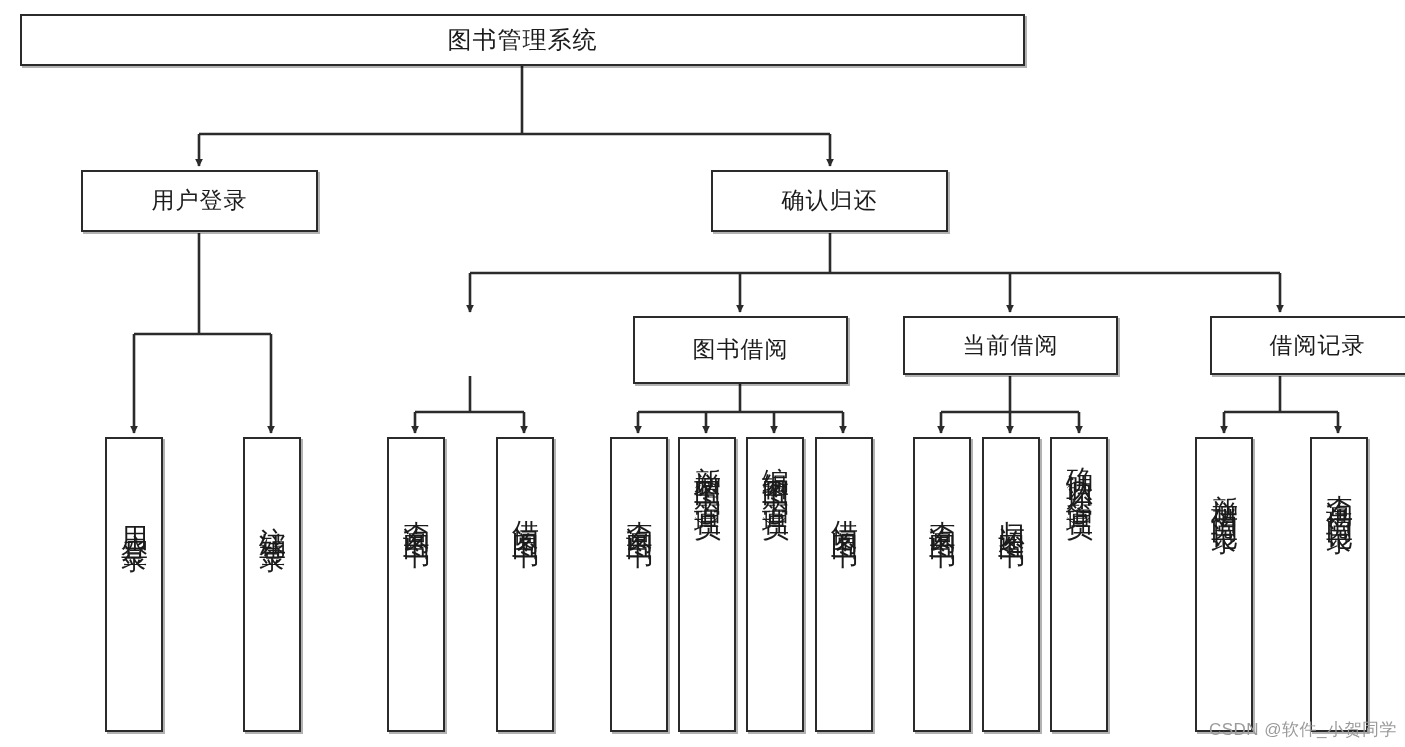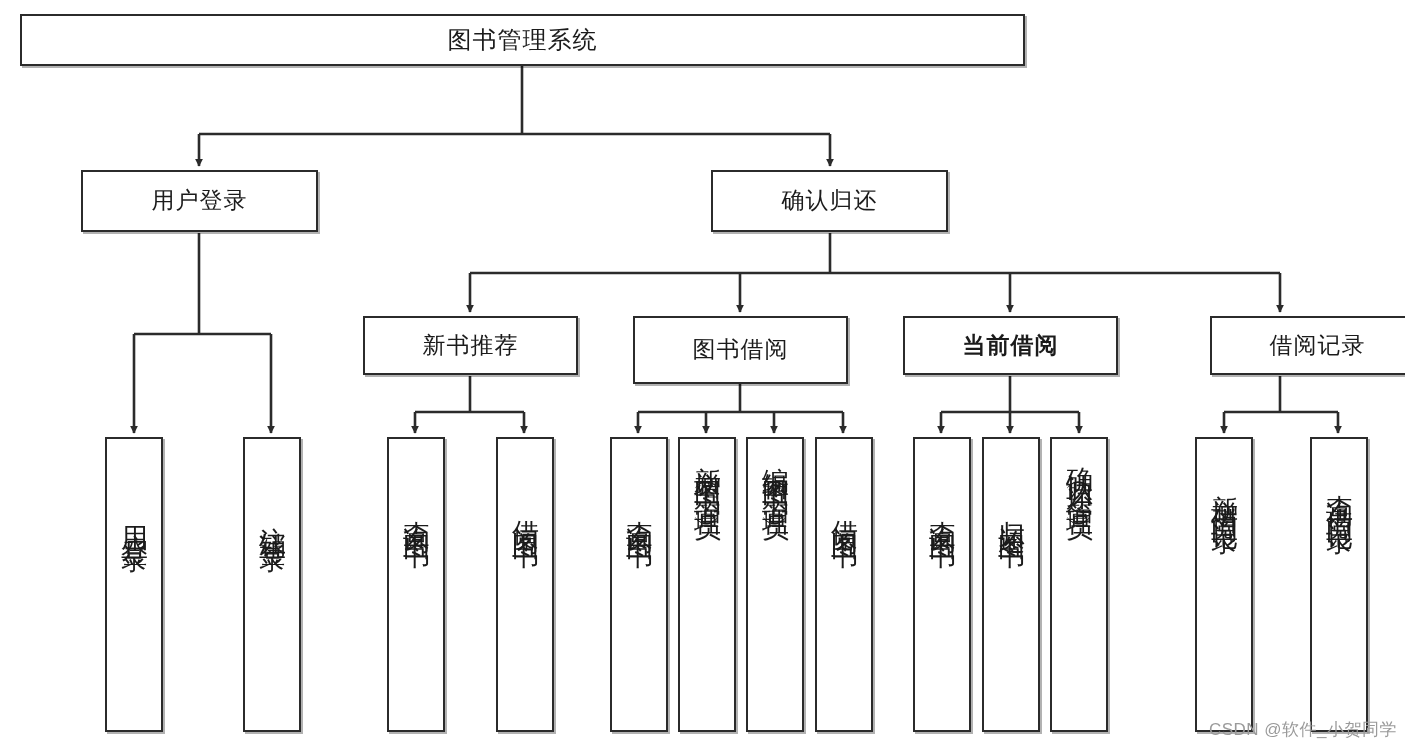--- a/index.html
+++ b/index.html
@@ -121,29 +121,26 @@
   </div>
 
   <div class="node h-node" style="left:81px;top:170px;width:237px;height:62px;">
     <span class="lbl">用户登录</span>
   </div>
 
   <div class="node h-node" style="left:711px;top:170px;width:237px;height:62px;">
     <span class="lbl">确认归还</span>
   </div>
 
-  <div class="node h-node" style="left:363px;top:316px;width:215px;height:59px;">
-    <span class="lbl">新书推荐</span>
-  </div>
 
   <div class="node h-node" style="left:633px;top:316px;width:215px;height:68px;">
     <span class="lbl">图书借阅</span>
   </div>
 
-  <div class="node h-node" style="left:903px;top:316px;width:215px;height:59px;font-weight:bold;">
+  <div class="node h-node" style="left:903px;top:316px;width:215px;height:59px;">
     <span class="lbl">当前借阅</span>
   </div>
 
   <div class="node h-node" style="left:1173px;top:316px;width:215px;height:59px;margin-left:37px;">
     <span class="lbl">借阅记录</span>
   </div>
 
   <div class="node v-node" style="left:105px;top:437px;width:58px;height:295px;padding-top:66px;">
     <span class="lbl">用户登录</span>
   </div>

